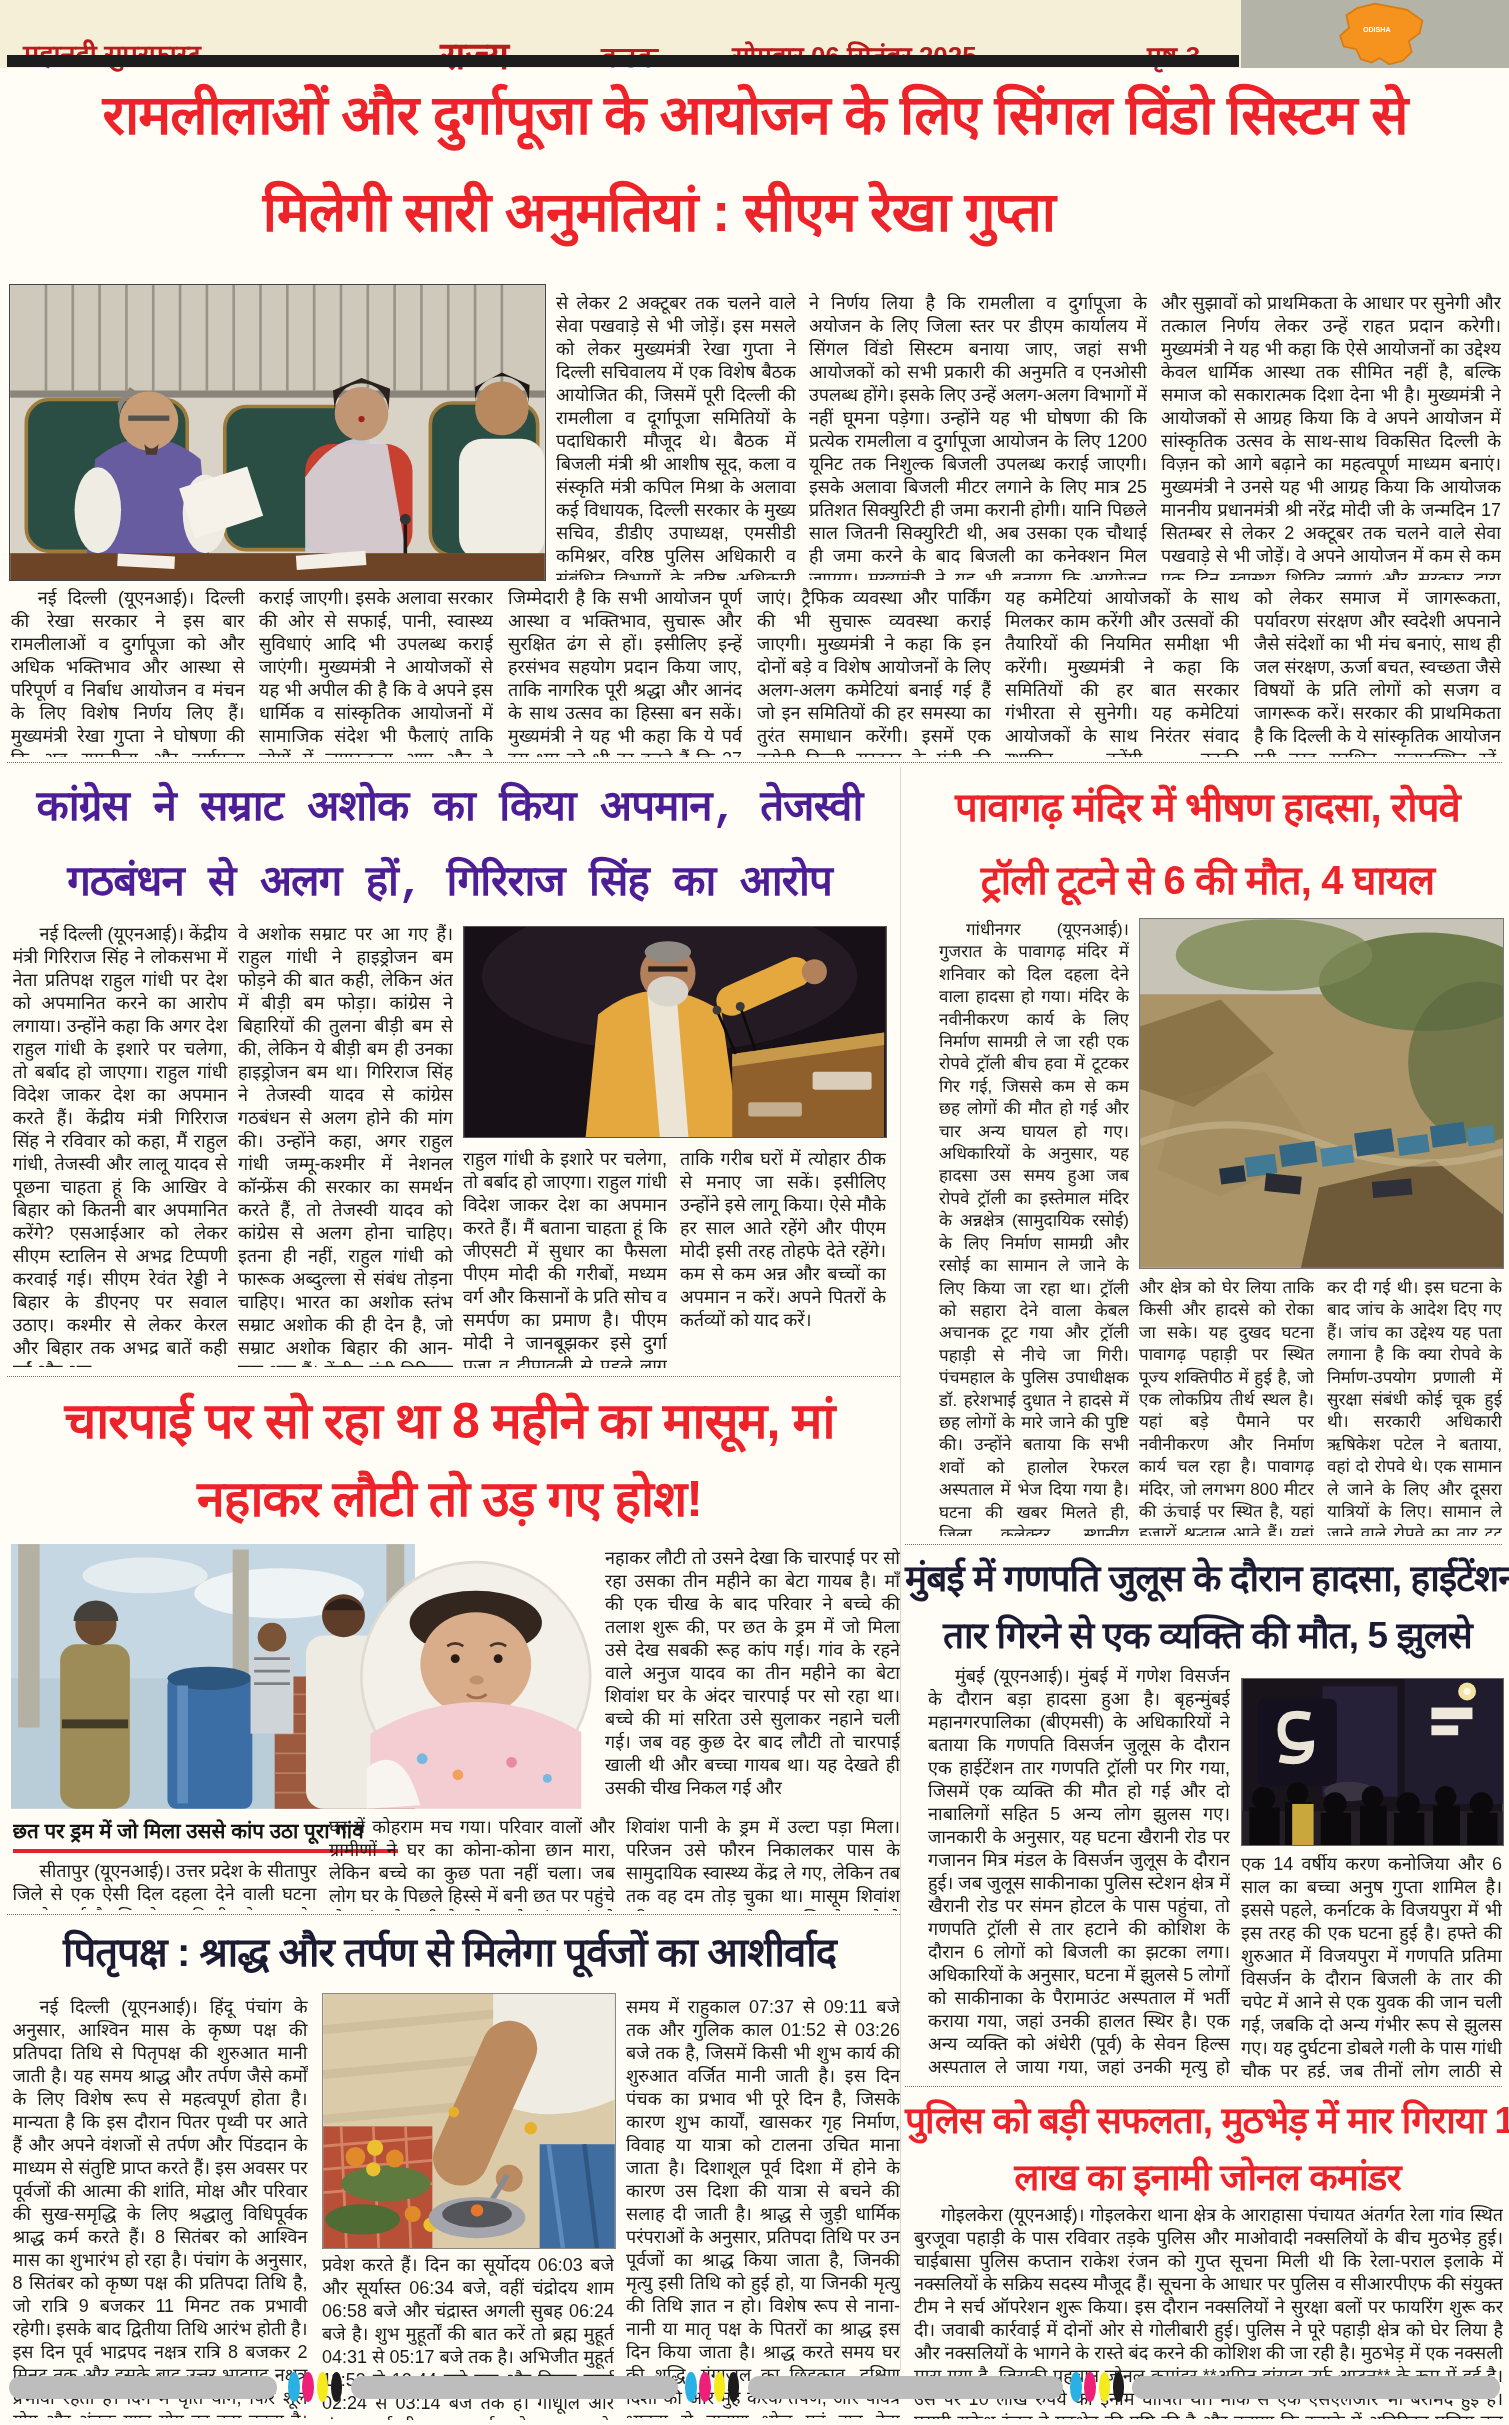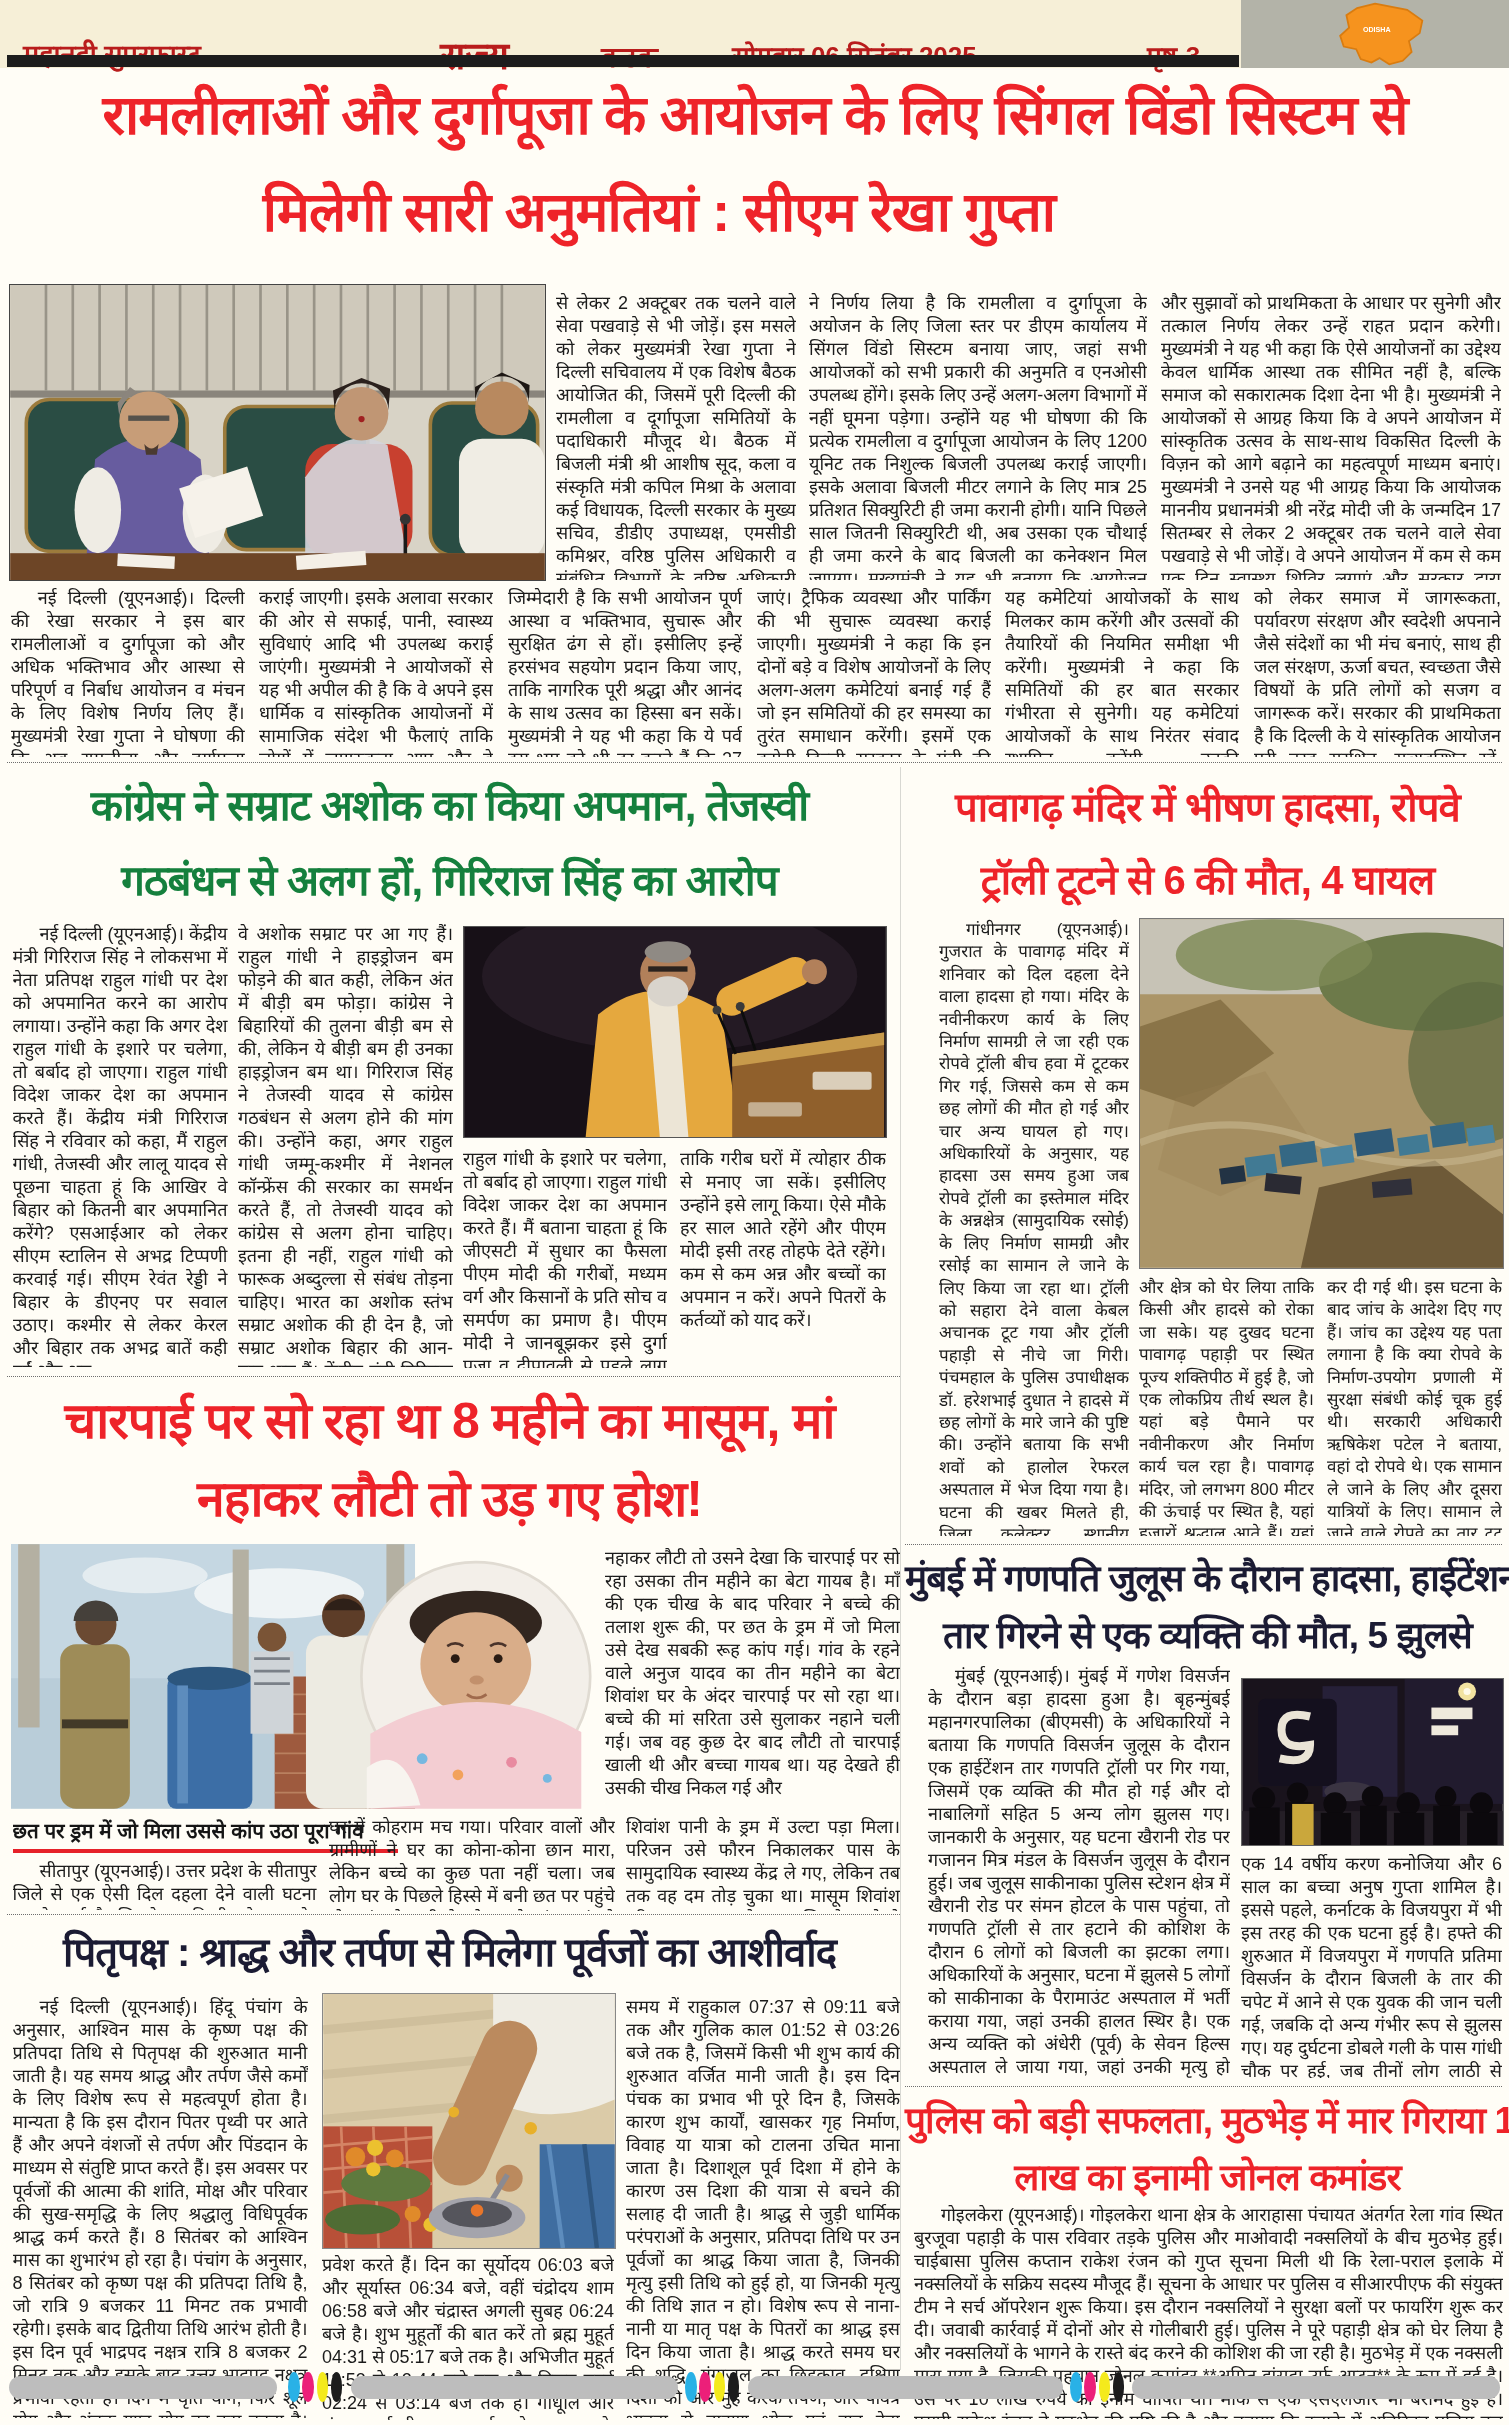--- a/index.html
+++ b/index.html
@@ -6,21 +6,21 @@
   #page{position:relative;width:1510px;height:2426px;margin:0 auto;background:#fffdf6;
         font-family:"Liberation Sans","DejaVu Sans",sans-serif;overflow:hidden;}
   
   .header-strip{position:absolute;left:0;top:0;width:1510px;height:68px;background:#f6efd7;}
   .mast{position:absolute;color:#b91c1c;font-weight:bold;white-space:nowrap;margin-top:19px;}
   .black-bar{position:absolute;left:7.2px;top:55px;width:1232px;height:11.6px;background:#1d1d1d;}
   .map-box{position:absolute;left:1241px;top:0;width:268px;height:68px;background:#b3b3a8;text-align:right;}
   
   .hl{position:absolute;font-weight:bold;white-space:nowrap;text-align:center;letter-spacing:-0.9px;}
   .hl-red{color:#ee2329;}
-  .hl-blue{color:#15803d;}
+  .hl-blue{color:#4c1d95;font-family:Liberation Mono, monospace;}
   .hl-navy{color:#1b1b33;}
   
   .col{position:absolute;font-size:18px;line-height:23px;text-align:justify;color:#1b1b1b;overflow:hidden;}
   .byline{text-indent:27px;}
   .smallcol{font-size:17px;line-height:22.4px;}
   
   .dotline{position:absolute;border-top:1.8px dotted #6e6e6e;height:0;}
   .vrule{position:absolute;width:0.9px;background:#d8d8d2;}
   
   .photo{position:absolute;overflow:hidden;}

